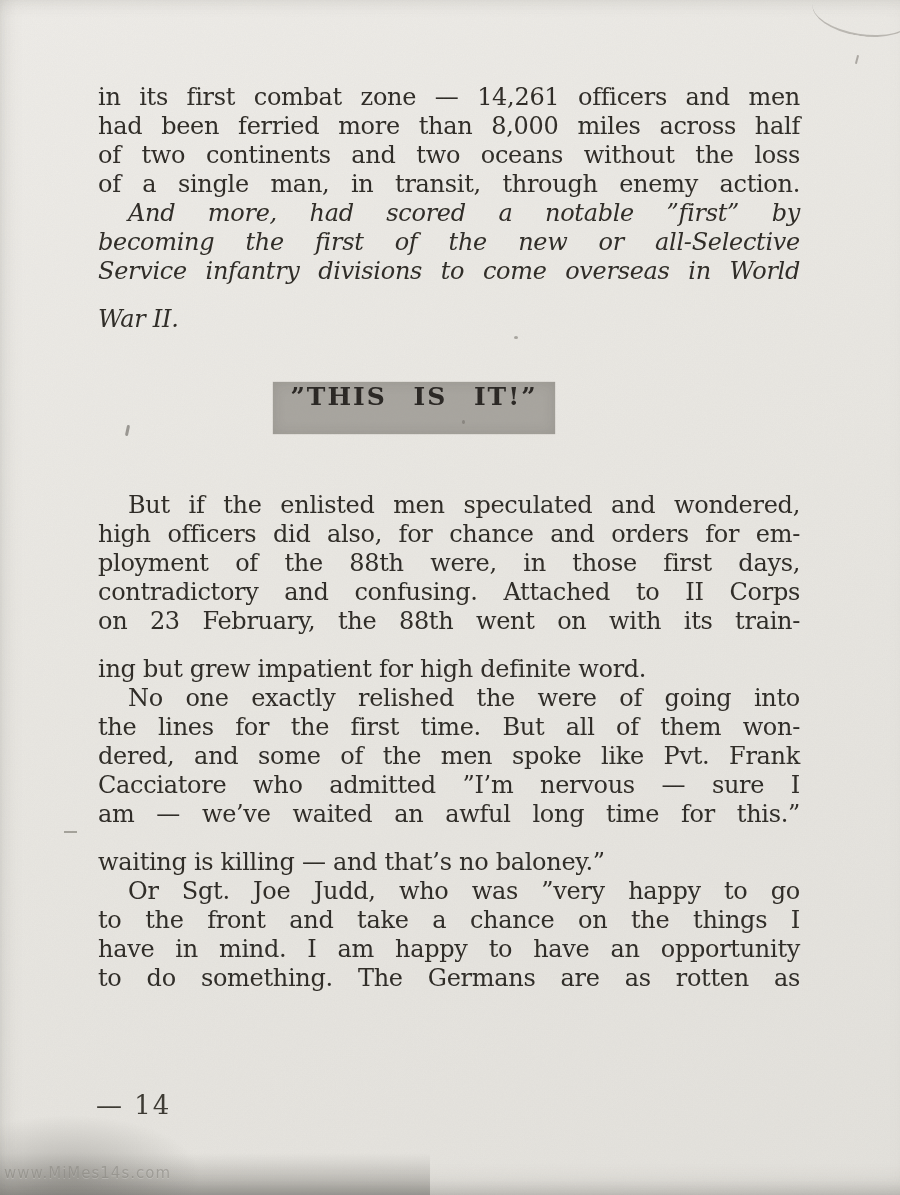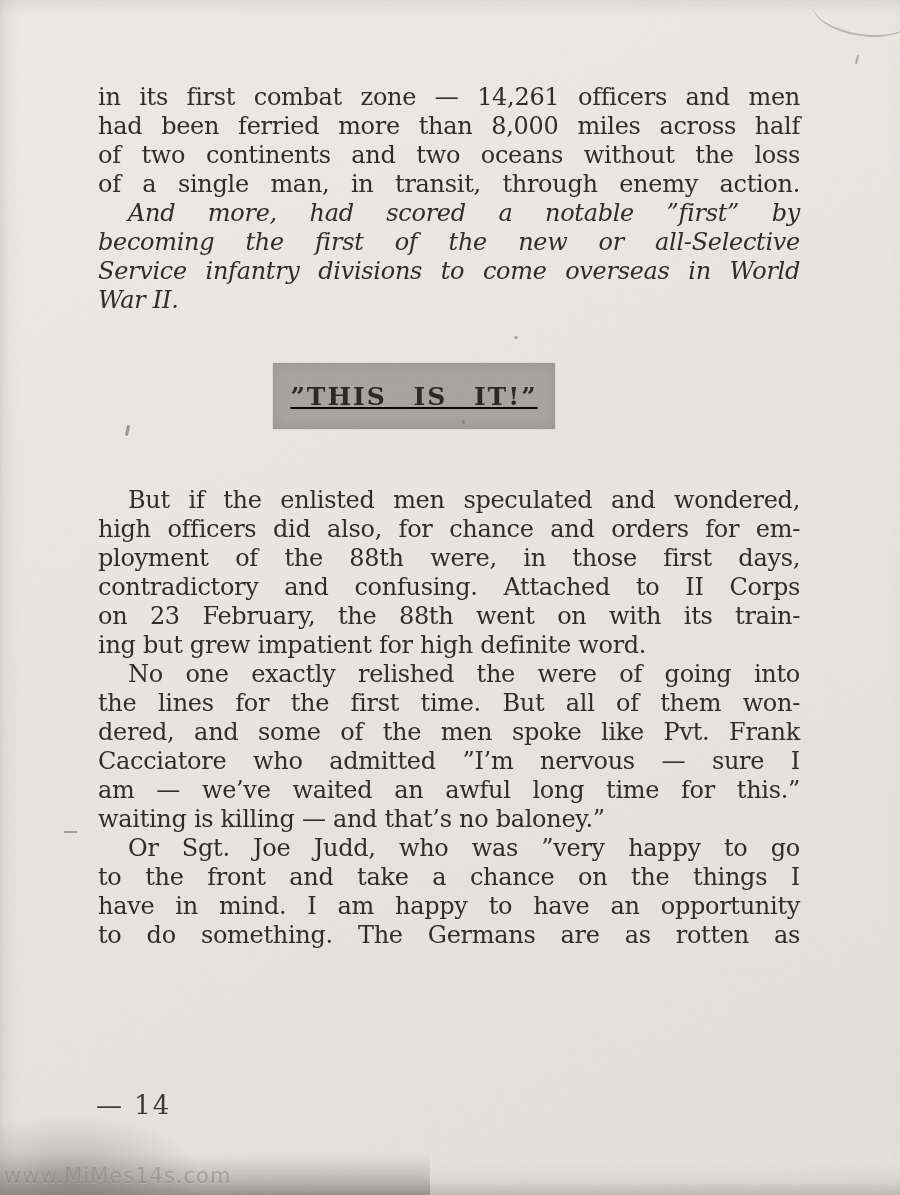--- a/index.html
+++ b/index.html
@@ -20,30 +20,29 @@
   }
 
   .content { position:absolute; left:98px; top:83px; width:702px; z-index:2; }
 
   .para { margin:0; }
   .line {
     font-size:24px; line-height:29px; letter-spacing:-0.3px;
     color:var(--ink,#2b2823);
     text-align:justify; text-align-last:justify;
   }
-  .line.left { text-align-last:left; }
+  .line.left { text-align-last:left;margin-top:19px; }
   .line.indent { text-indent:30px; }
   .para.italic .line { font-style:italic; }
 
   .heading-box {
-    margin:48px 0 57px 175px; width:282px; height:66px;
+    margin:48px 0 57px 175px; width:282px; height:52px;
     background:var(--headingBox,#a7a49e);
-    display:flex; align-items:center; justify-content:center;
+    display:flex; justify-content:center;
     box-shadow: inset 0 0 14px rgba(40,38,34,.12), 0 0 1px rgba(60,58,54,.4);
-    text-decoration: underline;
   }
   .heading-box span {
     font-size:25px; font-weight:bold; letter-spacing:2px; word-spacing:16px;
     color:#262320;
   }
 
   .page-number {
     position:absolute; left:96px; top:1090px; z-index:2;
     font-size:26px; letter-spacing:2px; color:#39362f;
   }
@@ -53,21 +52,21 @@
     background:linear-gradient(to top, rgba(72,70,64,.34), rgba(72,70,64,0));
     pointer-events:none;
   }
   .corner-shade2 {
     position:absolute; left:-60px; bottom:-40px; width:260px; height:120px; z-index:3;
     background:radial-gradient(closest-side, rgba(62,60,55,.30), rgba(62,60,55,0));
     pointer-events:none;
   }
   .watermark {
     position:absolute; left:4px; top:1164px; z-index:4;
-    font-family:"DejaVu Sans", sans-serif; font-size:21px; letter-spacing:1px;
+    font-family:"DejaVu Sans", sans-serif; font-size:15px; letter-spacing:1px;
     color:#8d8b85; opacity:.6; text-shadow:0 1px 0 rgba(255,255,255,.35);
   }
 
   
   .artifact { position:absolute; z-index:2; pointer-events:none; }
   .a-apostrophe { left:126px; top:425px; width:3px; height:11px; background:#55524c; opacity:.55; border-radius:2px; transform:rotate(12deg); }
   .a-dash { left:64px; top:831px; width:13px; height:2px; background:#6a675f; opacity:.55; }
   .a-dot1 { left:514px; top:336px; width:4px; height:3px; background:#7a776f; opacity:.6; border-radius:50%; }
   .a-dot2 { left:462px; top:420px; width:3px; height:4px; background:#6d6a62; opacity:.55; border-radius:50%; }
   .a-crease { left:812px; top:-12px; width:100px; height:46px; border-bottom:2px solid rgba(118,115,108,.42); border-radius:50%; transform:rotate(9deg); }

